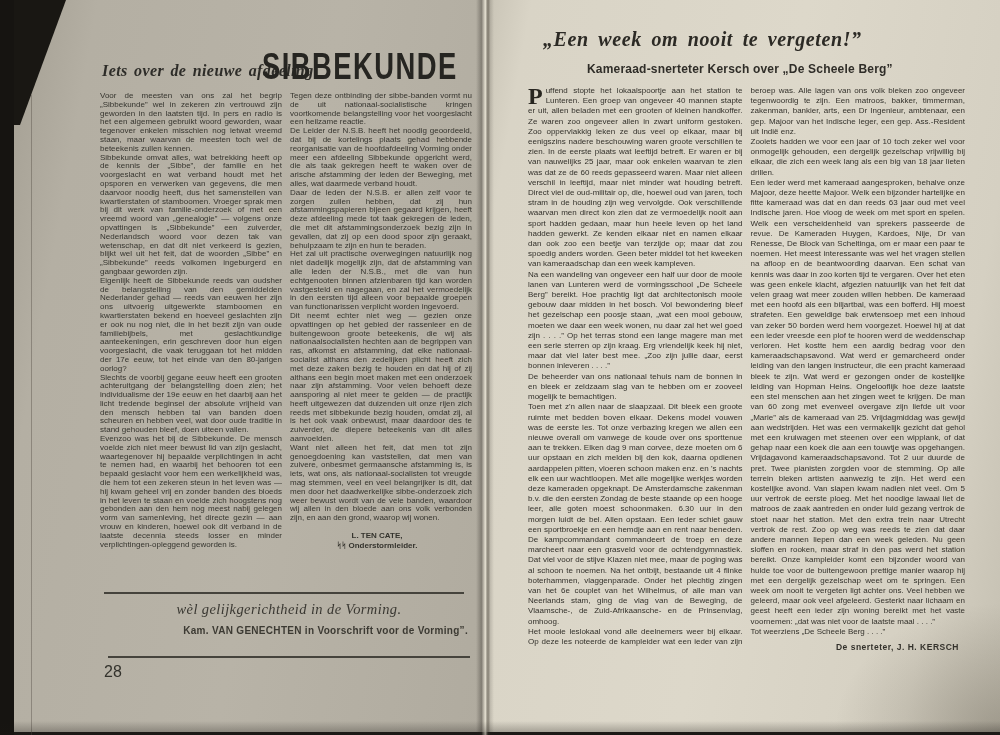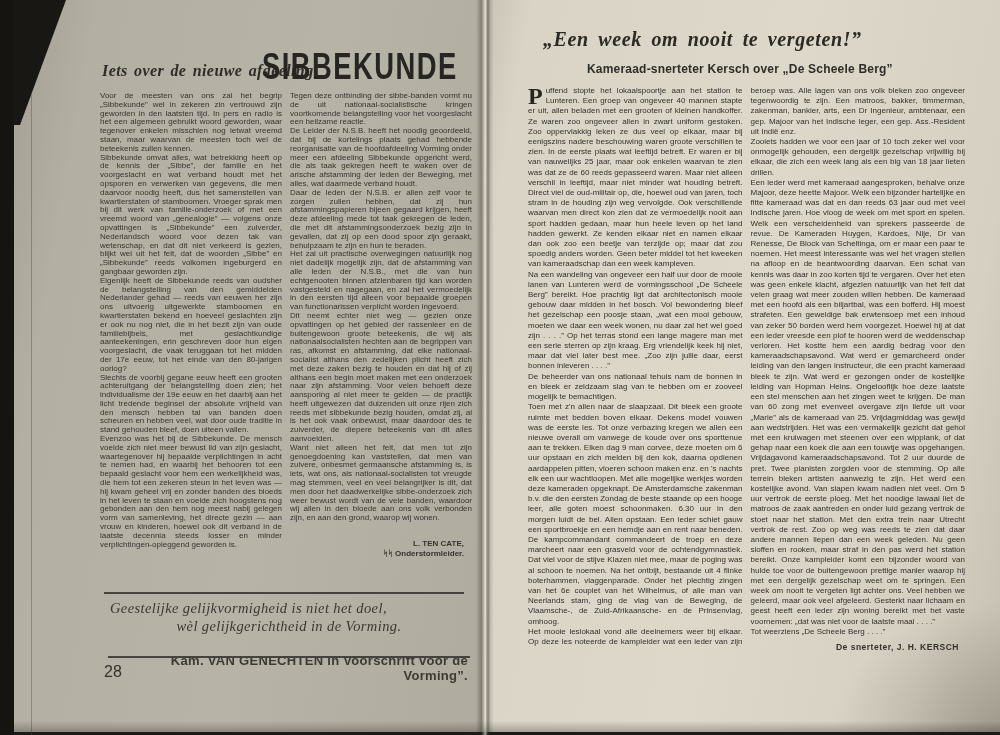--- a/index.html
+++ b/index.html
@@ -36,35 +36,35 @@
     font-size:37px;color:#262521;letter-spacing:2px;
     transform:scaleX(.74);transform-origin:left top;white-space:nowrap;
   }
   .body-left{
     position:absolute;left:86px;top:92px;width:372px;height:494px;
     column-count:2;column-gap:8px;overflow:hidden;
     font-size:8px;line-height:8.8px;color:#35342e;text-align:justify;
   }
   .body-left p,.body-right p{margin:0;}
   .sig-left{
-    text-align:right;font-weight:700;font-size:8px;line-height:10px;
-    color:#34332d;padding-right:8px;margin-top:16px;
+    text-align:center;font-weight:700;font-size:8px;line-height:10px;
+    color:#34332d;padding-right:8px;margin-top:8px;
   }
   .rule{position:absolute;height:2px;background:#45433c;}
   .rule-top{left:90px;top:592px;width:360px;}
   .rule-bottom{left:94px;top:656px;width:362px;}
   .quote{
     position:absolute;left:96px;top:600px;width:358px;
     font-family:"Liberation Serif",serif;font-style:italic;
     font-size:14.5px;color:#3a3832;letter-spacing:.4px;
   }
   .quote-l2{text-align:center;margin-top:1px;}
   .quote-attr{
     font-family:"Liberation Sans",sans-serif;font-style:normal;
-    font-size:13px;font-weight:700;text-align:right;margin-top:18px;
+    font-size:10px;font-weight:700;text-align:right;margin-top:7px;
     color:#3c3a33;letter-spacing:.3px;
   }
   .page-number{
     position:absolute;left:90px;top:663px;
     font-size:16px;color:#33322c;
   }
   
   .page-right{
     left:487px;width:513px;
     background:linear-gradient(100deg,#c9c4b6 0%,#d9d4c6 7%,#ddd8ca 50%,#d5d0c2 85%,#c4bfb1 100%);
@@ -139,21 +139,20 @@
         <p>Want niet alleen het feit, dat men tot zijn genoegdoening kan vaststellen, dat men van zuivere, onbesmet germaansche afstamming is, is iets, wat ons, als nationaal-socialisten tot vreugde mag stemmen, veel en veel belangrijker is dit, dat men door het daadwerkelijke sibbe-onderzoek zich weer bewust wordt van de vele banden, waardoor wij allen in den bloede aan ons volk verbonden zijn, en aan den grond, waarop wij wonen.</p>
       </div>
     <div class="sig-left">
       <div>L. TEN CATE,</div>
       <div>ᛋᛋ Onderstormleider.</div>
     </div>
   </div>
 
   <div class="rule rule-top"></div>
   <div class="quote">
-    <div>Geestelijke gelijkvormigheid is niet het doel,</div>
     <div class="quote-l2">wèl gelijkgerichtheid in de Vorming.</div>
     <div class="quote-attr">Kam. VAN GENECHTEN in Voorschrift voor de Vorming”.</div>
   </div>
   <div class="rule rule-bottom"></div>
   <div class="page-number">28</div>
 </div>
 
 <div class="page page-right">
   <div class="title-right">„Een week om nooit te vergeten!”</div>
   <div class="subtitle-right">Kameraad-snerteter Kersch over „De Scheele Berg”</div>

